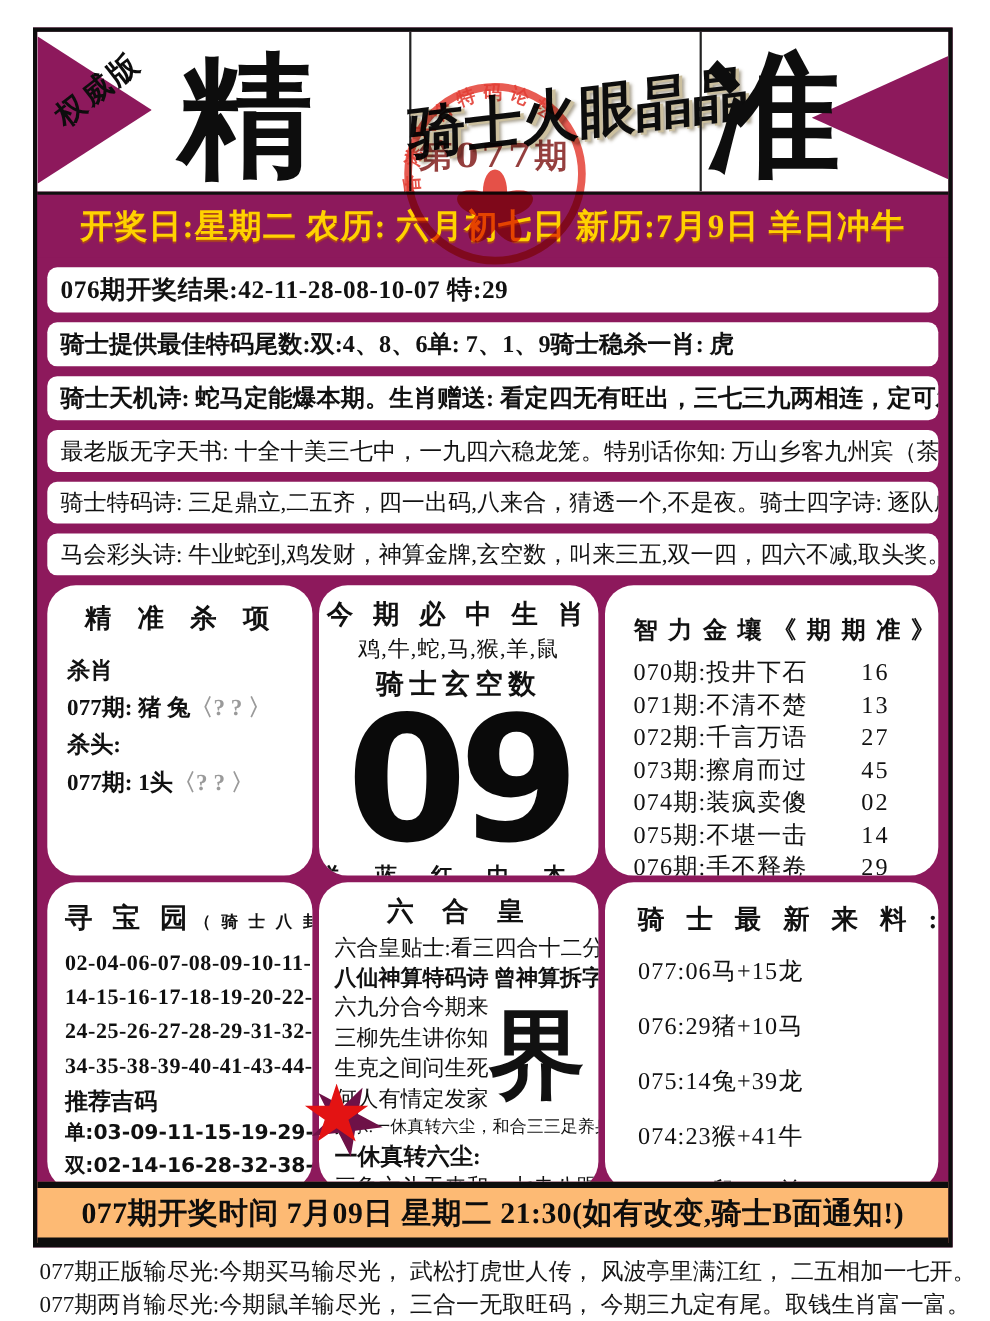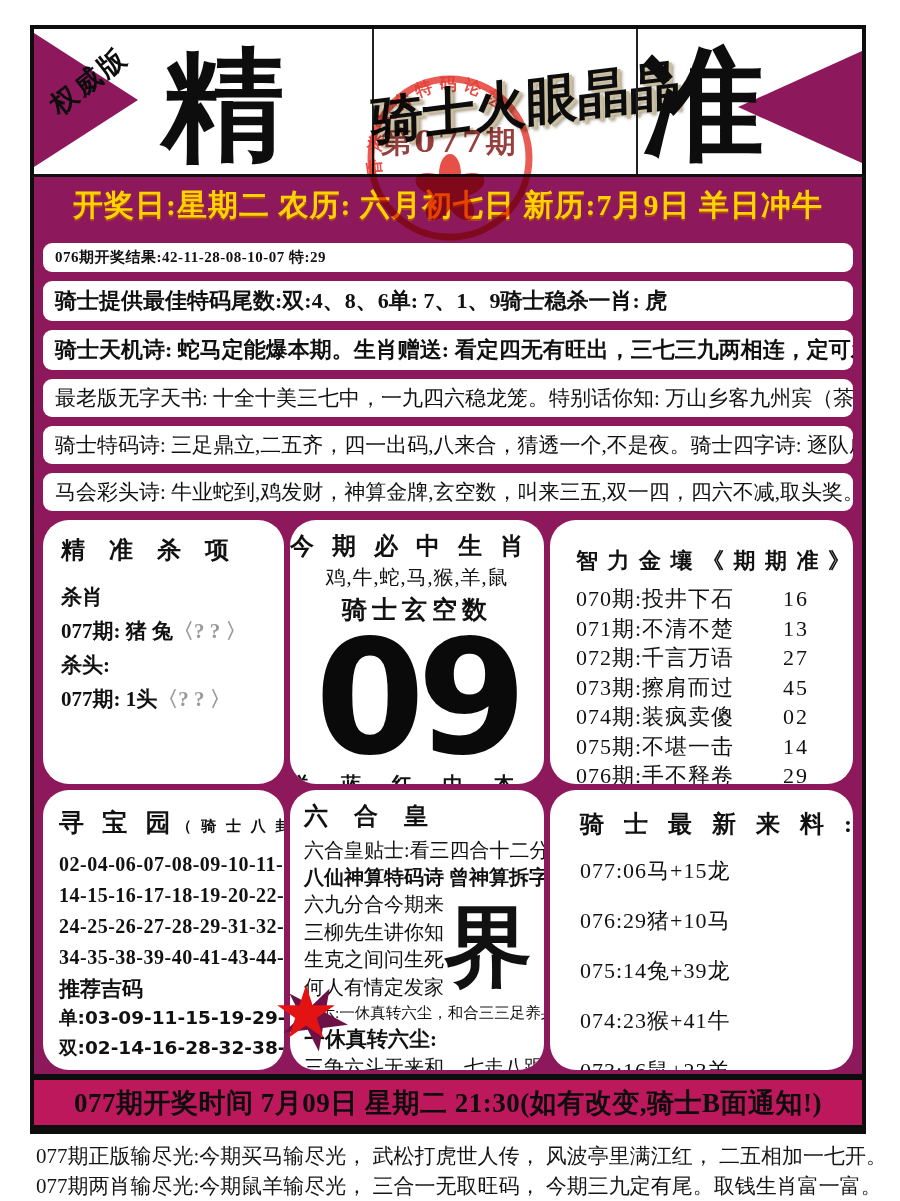--- a/index.html
+++ b/index.html
@@ -53,27 +53,27 @@
     font-size:30px; font-weight:bold; color:#ffd200; letter-spacing:1px; white-space:nowrap;
     text-shadow:0 2px 1px rgba(190,90,0,.75);
   }
   
   .body { position:relative; height:840px; background:#8d195c; padding:9px 9px 0 9px; overflow:hidden; }
   .info-row {
     background:#fff; border-radius:9px; padding:5px 12px; margin-bottom:9px;
     font-size:21px; white-space:nowrap; overflow:hidden;
   }
   .info-row.bold  { font-weight:bold; font-size:22px; }
-  .info-row.first { font-size:15px; letter-spacing:.5px; }
+  .info-row.first { font-size:23px; letter-spacing:.5px; }
   .boxes {
     display:grid; grid-template-columns:241px 254px 1fr;
     grid-template-rows:264px 280px; gap:6px; margin-top:2px;
   }
   .wbox { background:#fff; border-radius:26px; position:relative; overflow:hidden; }
-  .box-title { text-align:left; font-weight:bold; font-size:24px; letter-spacing:4px; white-space:nowrap; }
+  .box-title { text-align:center; font-weight:bold; font-size:24px; letter-spacing:4px; white-space:nowrap; }
   
   .kill { padding:14px 14px 0 18px; }
   .kill .box-title { letter-spacing:9px; margin-bottom:14px; }
   .kill-line { font-size:21px; font-weight:bold; line-height:34px; white-space:nowrap; }
   .kill-line .mask { color:#9a9a9a; }
   
   .zod { text-align:center; padding-top:10px; }
   .zod .box-title { letter-spacing:6px; }
   .zod-animals { font-size:20px; margin-top:2px; letter-spacing:1px; }
   .zod-sub { font-size:25px; font-weight:bold; letter-spacing:5px; margin-top:2px; }
@@ -113,21 +113,21 @@
   .lat-row { font-size:22px; line-height:50px; letter-spacing:1px; white-space:nowrap; }
   
   .star-wrap { position:absolute; left:238px; top:745px; width:74px; height:76px; z-index:5; }
   .star { position:absolute; width:60px; height:58px;
     clip-path:polygon(50% 0%, 61% 35%, 98% 35%, 68% 57%, 79% 91%, 50% 70%, 21% 91%, 32% 57%, 2% 35%, 39% 35%);
   }
   .star.back { left:12px; top:10px; background:#6e1147; transform:rotate(28deg) scale(1.15); }
   .star.front { left:4px; top:6px; background:#e31313; }
   
   .bottom-banner {
-    border-top:6px solid #0d0d0d; border-bottom:5px solid #0d0d0d; background:#be185d;
+    border-top:6px solid #0d0d0d; border-bottom:5px solid #0d0d0d; background:#fdba74;
     height:56px; display:flex; align-items:center; justify-content:center;
   }
   .bottom-banner span { font-size:27px; font-weight:bold; color:#0d0d0d; letter-spacing:.5px; white-space:nowrap; }
   
   .footer { position:absolute; left:36px; top:1141px; width:840px; }
   .footer div { font-size:21px; line-height:30px; color:#151515; white-space:nowrap; }
 </style>
 </head>
 <body>
 

